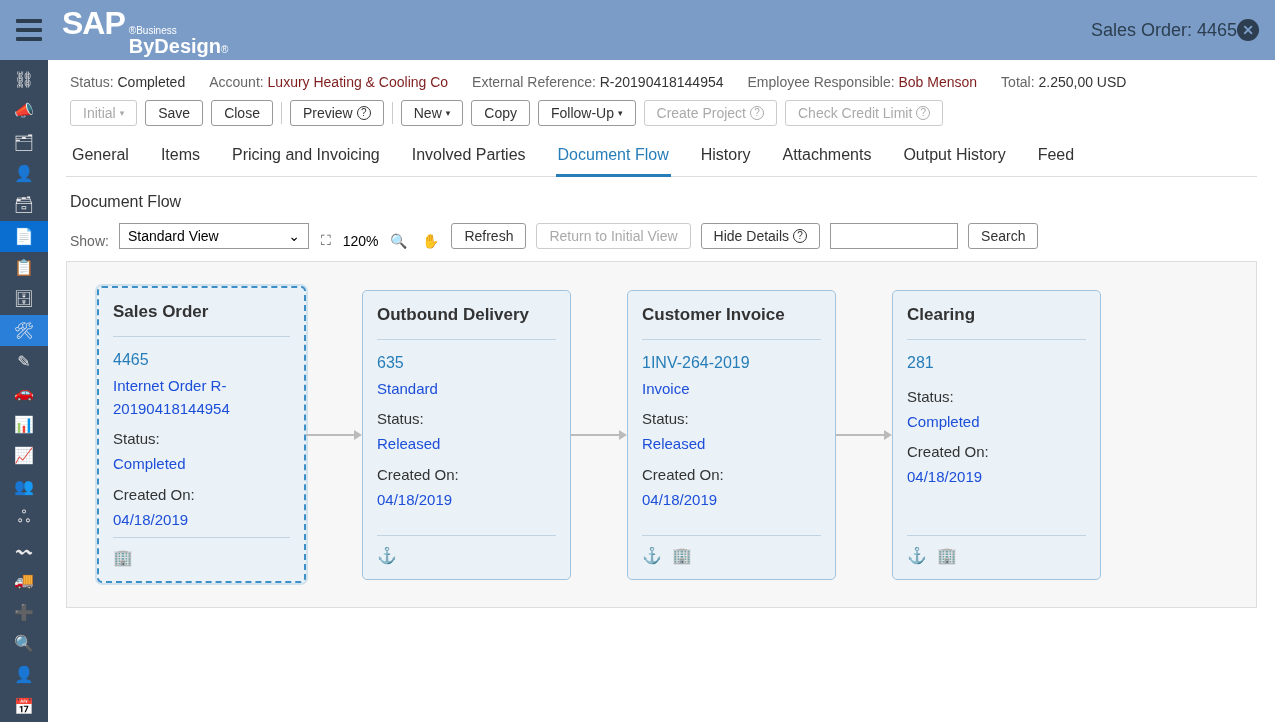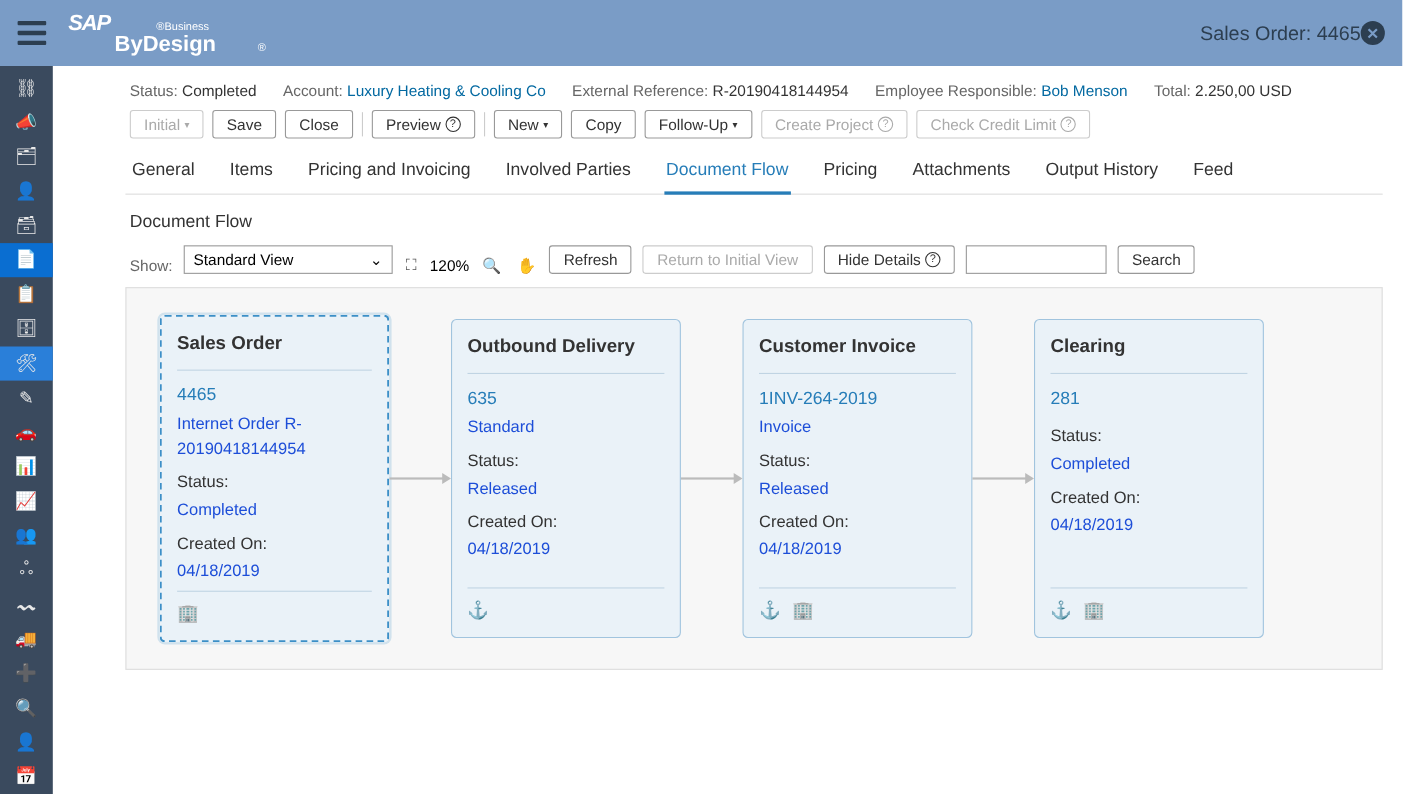--- a/index.html
+++ b/index.html
@@ -1,36 +1,36 @@
 <!DOCTYPE html>
 <html><head>
 <meta charset="utf-8">
 <style>
 * { box-sizing: border-box; margin: 0; padding: 0; font-family: Arial, sans-serif; }
 body { display: flex; flex-direction: column; width: 1275px; height: 722px; background: #fff; overflow: hidden; }
 .header { background: #7a9cc6; height: 60px; display: flex; align-items: center; padding: 0 16px; color: #2c3e50; }
 .hamburger { display: flex; flex-direction: column; gap: 5px; cursor: pointer; margin-right: 20px; }
 .hamburger span { width: 26px; height: 4px; background: #2c3e50; border-radius: 1px; }
 .logo { color: #fff; font-size: 22px; font-weight: bold; display: flex; align-items: baseline; gap: 4px; }
-.logo .sap { font-style: italic; font-size: 20px; letter-spacing: -1px; }
-.logo .sub { font-size: 10px; font-weight: normal; margin-left: 38px; }
+.logo .sap { font-size: 32px; letter-spacing: -1px; }
+.logo .sub { font-size: 10px; font-weight: normal; }
 .header-title { margin-left: auto; color: #2c3e50; font-size: 18px; display: flex; align-items: center; }
 .close-circle { width: 22px; height: 22px; background: #2c3e50; border-radius: 50%; display: flex; align-items: center; justify-content: center; color: #7a9cc6; cursor: pointer; font-size: 14px; font-weight: bold; }
 
 .body-wrap { display: flex; flex: 1; min-height: 0; }
 .sidebar { width: 48px; background: #3a4a5e; display: flex; flex-direction: column; padding-top: 4px; }
 .sidebar .sicon { width: 48px; height: 32px; display: flex; align-items: center; justify-content: center; color: #e8e8e8; font-size: 16px; cursor: pointer; }
 .sidebar .sicon.active { background: #0a6ed1; color: #fff; }
 .sidebar .sicon.blueactive { background: #2a7fd9; }
 
-.content { flex: 1; padding: 0 18px; overflow: hidden; margin-left: 48px; }
+.content { flex: 1; padding: 0 18px; overflow: hidden; }
 
 .info-bar { display: flex; gap: 24px; padding: 14px 4px 10px 4px; font-size: 14px; color: #333; flex-wrap: wrap; }
 .info-item .label { color: #666; }
-.info-item .link { color: #0369a1; }
+.info-item .link { color: #7f1d1d; }
 
 .toolbar { display: flex; gap: 8px; padding: 0 4px 14px 4px; align-items: center; flex-wrap: wrap; }
 .btn { border: 1px solid #999; background: #fff; padding: 4px 12px; font-size: 14px; color: #333; cursor: pointer; border-radius: 3px; display: inline-flex; align-items: center; gap: 4px; }
 .btn.disabled { color: #aaa; border-color: #ccc; cursor: default; }
 .tool-sep { width: 1px; height: 22px; background: #ccc; }
 .help-icon { display: inline-block; width: 14px; height: 14px; border: 1px solid currentColor; border-radius: 50%; font-size: 10px; line-height: 12px; text-align: center; }
 .caret-sm { font-size: 9px; }
 
 .tabs { display: flex; gap: 28px; padding: 0 4px; border-bottom: 1px solid #ddd; font-size: 16px; color: #333; }
 .tab { padding: 6px 2px 10px 2px; cursor: pointer; }
@@ -145,21 +145,21 @@
           <span class="help-icon">?</span>
         </button>
     </div>
 
     <div class="tabs">
       <div class="tab">General</div>
       <div class="tab">Items</div>
       <div class="tab">Pricing and Invoicing</div>
       <div class="tab">Involved Parties</div>
       <div class="tab active">Document Flow</div>
-      <div class="tab">Pricing</div>
+      <div class="tab">History</div>
       <div class="tab">Attachments</div>
       <div class="tab">Output History</div>
       <div class="tab">Feed</div>
     </div>
 
     <div class="section-title">Document Flow</div>
 
     <div class="flow-toolbar">
       <span class="lbl">Show:</span>
       <div class="select">

